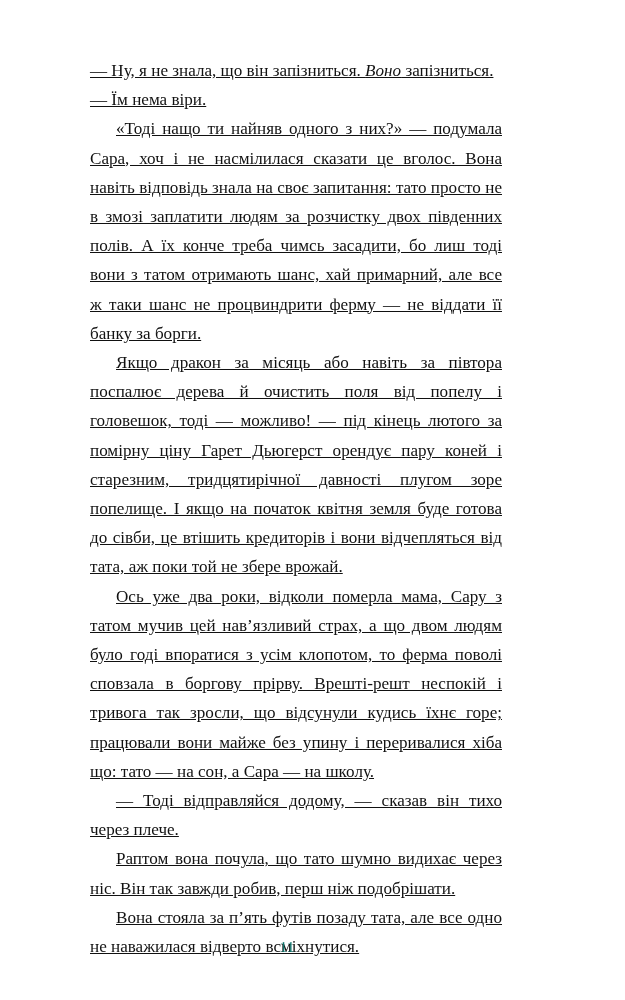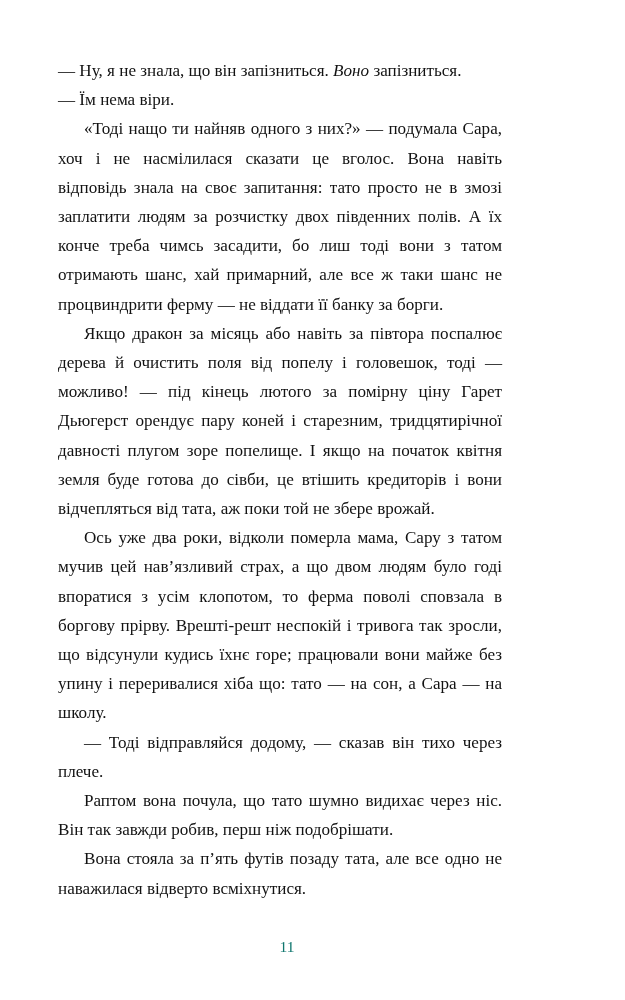--- a/index.html
+++ b/index.html
@@ -15,21 +15,22 @@
     position: relative;
     overflow: hidden;
   }
   .page {
     position: absolute;
     left: 0;
     top: 0;
     width: 574px;
     height: 1000px;
     box-sizing: border-box;
-    padding: 56px 72px 0 58px;
+    padding: 56px 72px 0 90px;
+    text-decoration: underline;
   }
   .body-text {
     font-size: 17.1px;
     line-height: 29.2px;
     text-align: justify;
     text-justify: inter-word;
     hyphens: manual;
     color: #121212;
   }
   .body-text p {

